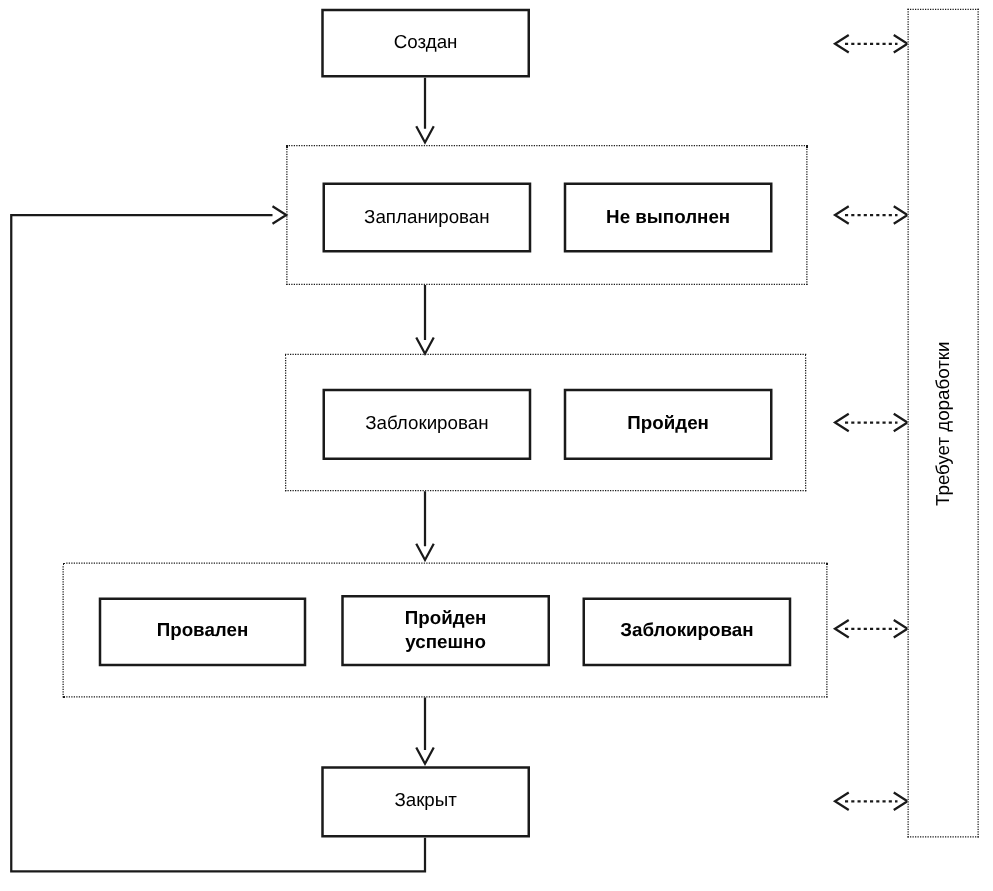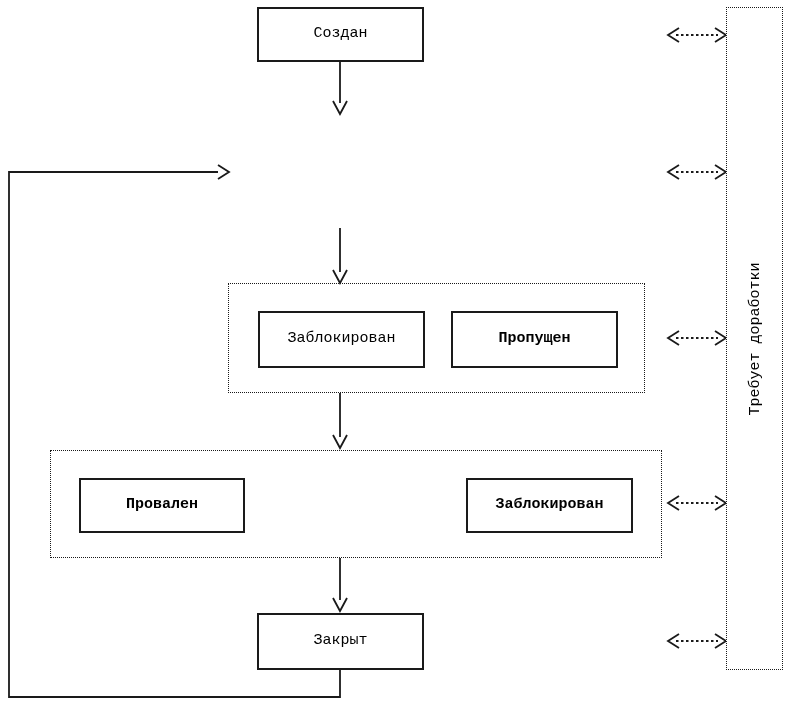--- a/index.html
+++ b/index.html
@@ -2,21 +2,21 @@
 <html><head>
 <meta charset="utf-8">
 <style>
   * { margin: 0; padding: 0; box-sizing: border-box; }
   body { background: #ffffff; }
   .canvas {
     position: relative;
     width: 794px;
     height: 713px;
     background: #ffffff;
-    font-family: Liberation Mono, monospace;
+    font-family: Liberation Sans, sans-serif;
     color: #000000;
     overflow: hidden;
   }
   .connector-layer {
     position: absolute;
     left: 0; top: 0;
     width: 794px; height: 713px;
     pointer-events: none;
   }
   .state-box {
@@ -118,33 +118,44 @@
       <path d="M676 641 H718" stroke-dasharray="2.5 2.5"></path>
       <polyline points="679,634 668,641 679,648"></polyline>
       <polyline points="715,634 726,641 715,648"></polyline>
     </g>
   </svg>
 
   <div class="state-box node-created">
     <span>Создан</span>
   </div>
 
+  <div class="group-box group-planned">
+    <div class="state-box node-planned">
+      <span>Запланирован</span>
+    </div>
+    <div class="state-box bold node-not-executed">
+      <span>Не выполнен</span>
+    </div>
+  </div>
 
   <div class="group-box group-executing">
     <div class="state-box node-executing">
       <span>Заблокирован</span>
     </div>
     <div class="state-box bold node-skipped">
-      <span>Пропущен</span>
+      <span>Пройден</span>
     </div>
   </div>
 
   <div class="group-box group-result">
     <div class="state-box bold node-failed">
       <span>Провален</span>
+    </div>
+    <div class="state-box bold node-passed">
+      <span class="wrap-narrow">Пройден успешно</span>
     </div>
     <div class="state-box bold node-blocked">
       <span>Заблокирован</span>
     </div>
   </div>
 
   <div class="state-box node-closed">
     <span>Закрыт</span>
   </div>
 

